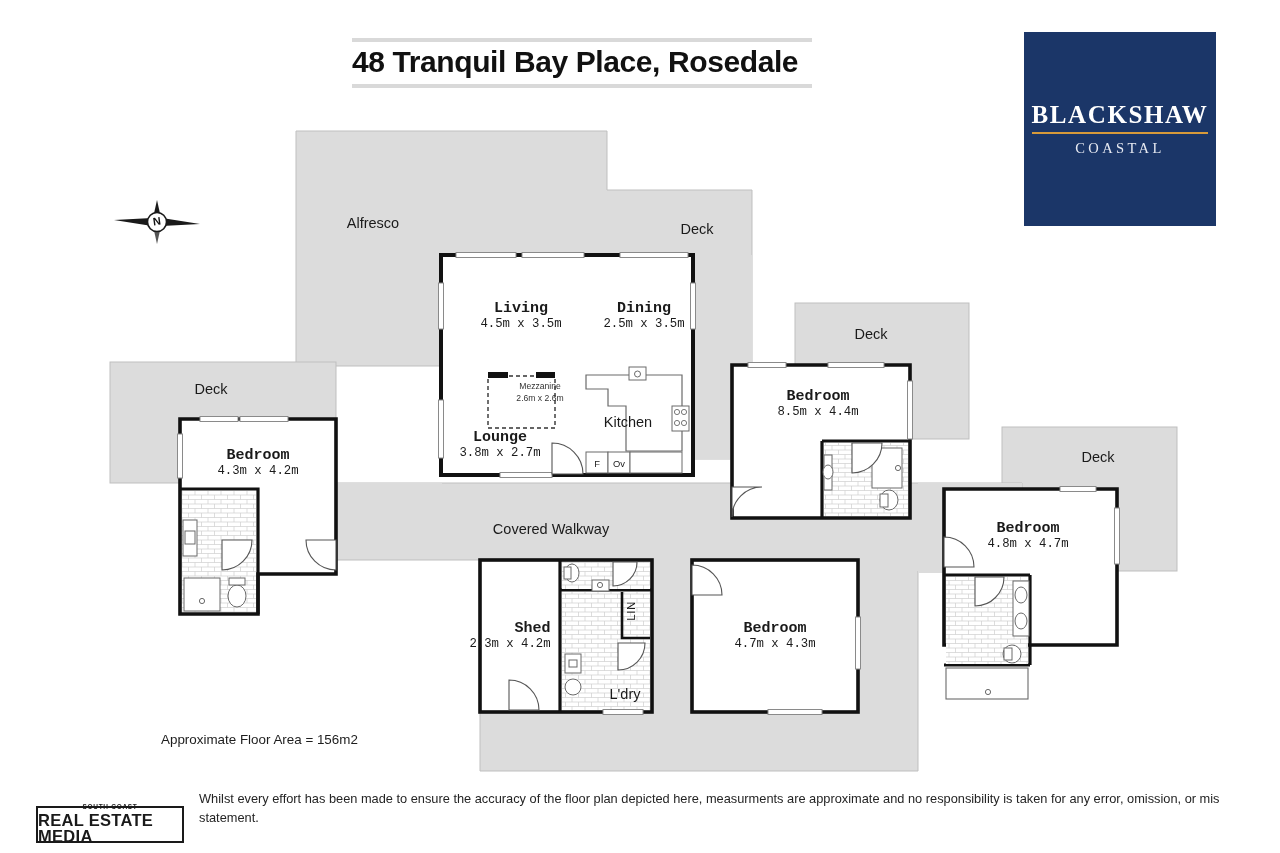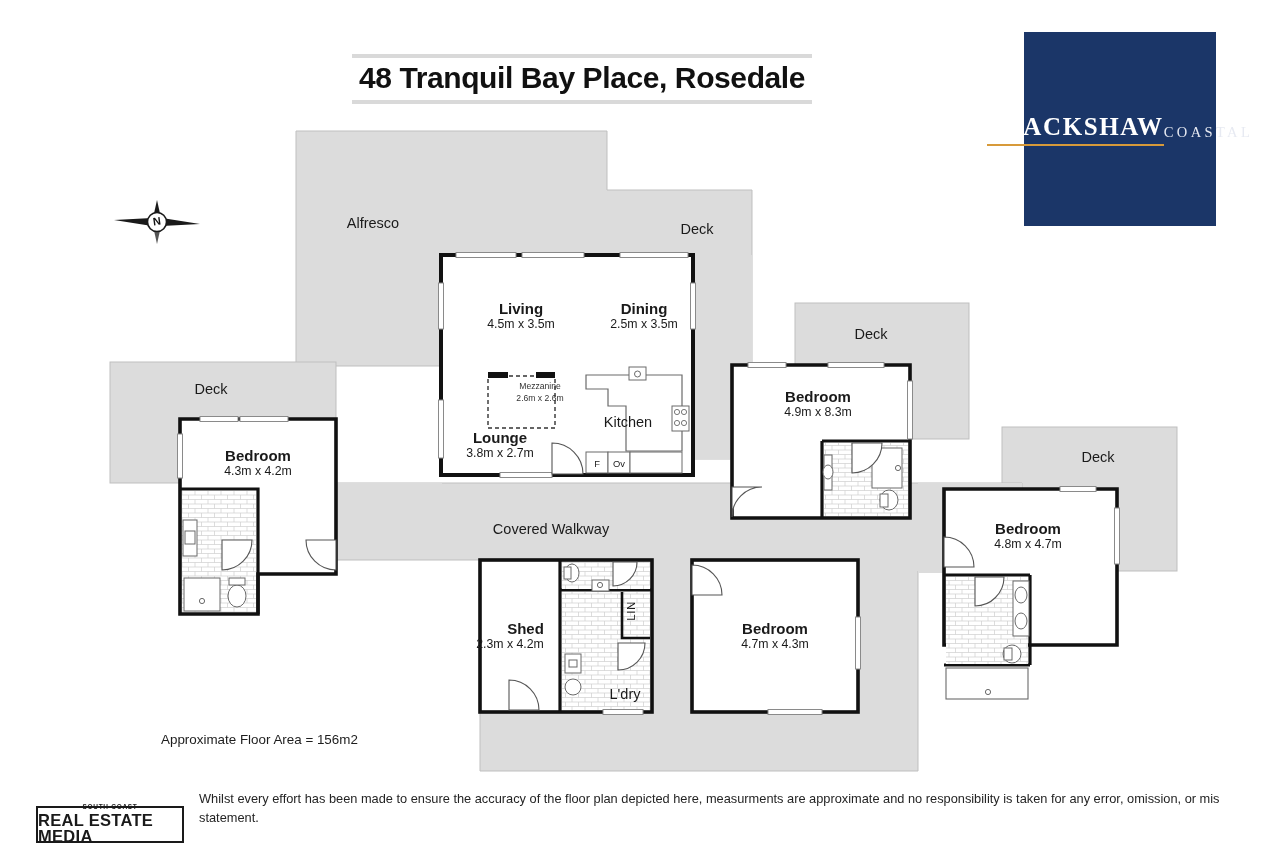--- a/index.html
+++ b/index.html
@@ -19,23 +19,23 @@
     left: 0; top: 0;
     width: 1280px;
     height: 853px;
     background: #fff;
   }
 
   
   #title-block {
     position: absolute;
     left: 352px;
-    top: 54px;
+    top: 38px;
     width: 460px;
-    text-align: center;
+    text-align: left;
   }
   #title-rule-top, #title-rule-bottom {
     height: 4px;
     background: #d9d9d9;
     width: 100%;
   }
   #title-text {
     font-size: 30px;
     font-weight: bold;
     color: #111;
@@ -47,20 +47,21 @@
 
   
   #brand-logo {
     position: absolute;
     left: 1024px;
     top: 32px;
     width: 192px;
     height: 194px;
     background: #1b3668;
     display: flex;
+    flex-direction: column;
     align-items: center;
     justify-content: center;
   }
   #brand-name {
     font-family: "Liberation Serif", serif;
     color: #ffffff;
     font-size: 25px;
     font-weight: bold;
     letter-spacing: 1.6px;
     padding-bottom: 3px;
@@ -150,20 +151,21 @@
     white-space: nowrap;
   }
 
   
   .room-label {
     position: absolute;
     text-align: center;
     color: #1a1a1a;
     white-space: nowrap;
     transform: translateX(-50%);
+    font-family: Liberation Mono, monospace;
   }
   .room-label .rl-name {
     font-size: 15px;
     font-weight: bold;
     line-height: 1.15;
   }
   .room-label .rl-dim {
     font-size: 12.3px;
     line-height: 1.25;
   }
@@ -435,21 +437,21 @@
     <div class="room-label" style="left:500px;top:429px;">
       <div class="rl-name">Lounge</div>
       <div class="rl-dim">3.8m x 2.7m</div>
     </div>
     <div class="room-label" style="left:258px;top:447px;">
       <div class="rl-name">Bedroom</div>
       <div class="rl-dim">4.3m x 4.2m</div>
     </div>
     <div class="room-label" style="left:818px;top:388px;">
       <div class="rl-name">Bedroom</div>
-      <div class="rl-dim">4.9m x 8.3m</div>
+      <div class="rl-dim">8.5m x 4.4m</div>
     </div>
     <div class="room-label" style="left:1028px;top:520px;">
       <div class="rl-name">Bedroom</div>
       <div class="rl-dim">4.8m x 4.7m</div>
     </div>
     <div class="room-label" style="left:775px;top:620px;">
       <div class="rl-name">Bedroom</div>
       <div class="rl-dim">4.7m x 4.3m</div>
     </div>
     <div class="room-label" style="left:510px;top:620px;text-align:right;">

